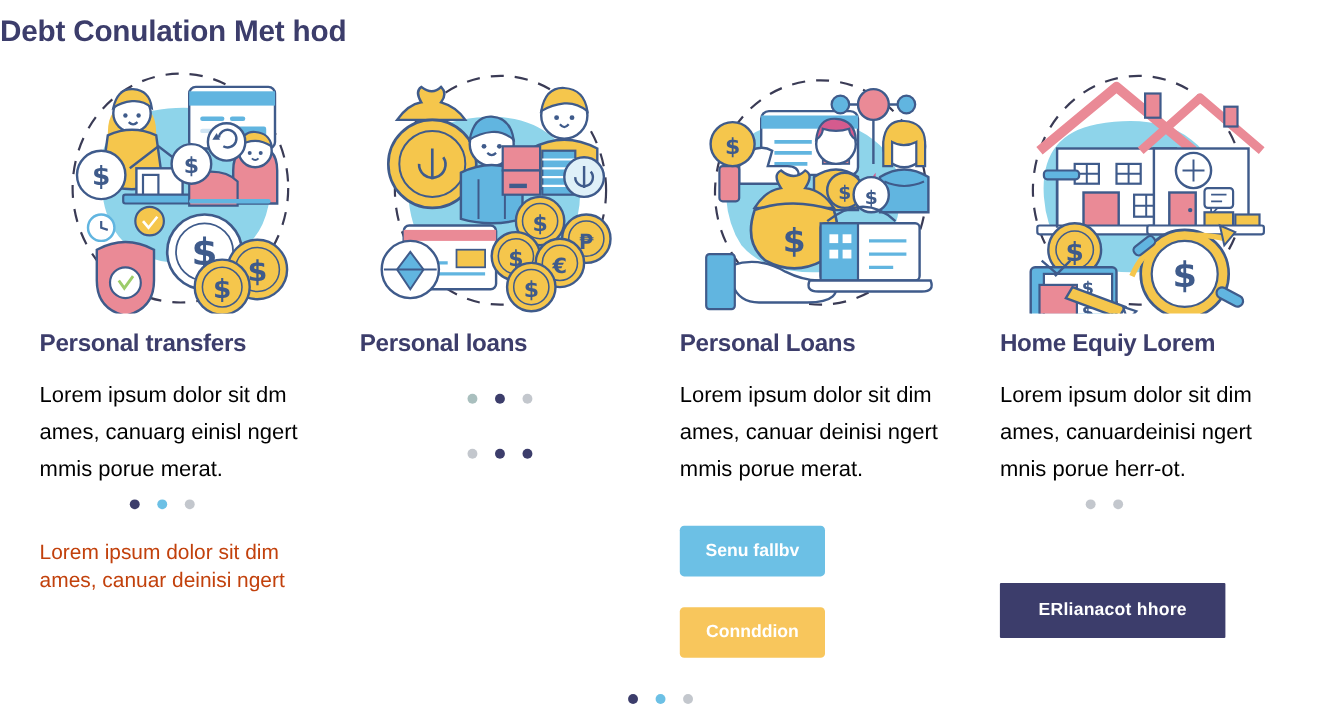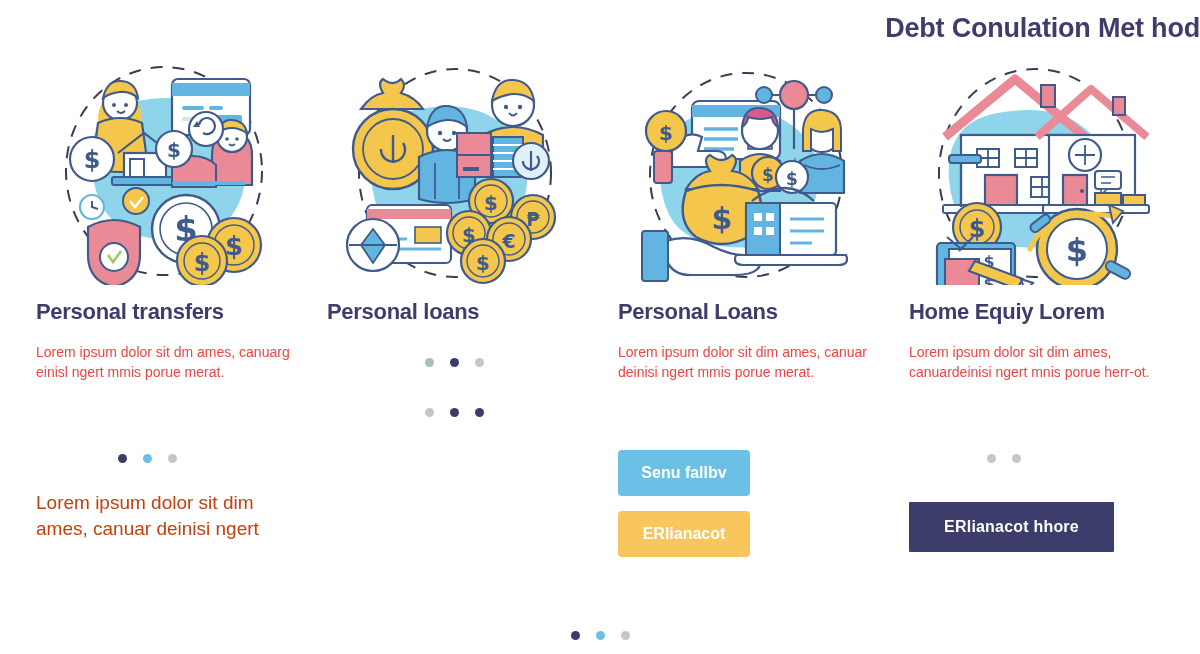--- a/index.html
+++ b/index.html
@@ -4,21 +4,21 @@
 <style>
   * { box-sizing: border-box; margin: 0; padding: 0; }
   html, body { width: 1200px; height: 654px; }
   body {
     background: #ffffff;
     font-family: "Liberation Sans", sans-serif;
     overflow: hidden;
     position: relative;
   }
   #page-title {
-    text-align: right;
+    text-align: left;
     font-size: 27px;
     font-weight: bold;
     color: #3c3d6b;
     letter-spacing: -0.2px;
     padding-top: 8px;
     height: 48px;
     line-height: 40px;
   }
   .columns {
     display: flex;
@@ -36,23 +36,23 @@
   .card-heading {
     font-size: 22px;
     font-weight: bold;
     color: #3c3d6b;
     letter-spacing: -0.3px;
     height: 56px;
     line-height: 52px;
     white-space: nowrap;
   }
   .card-body {
-    font-size: 14px;
-    line-height: 20px;
-    color: #ef4444;
+    font-size: 20px;
+    line-height: 34px;
+    color: #000000;
     height: 96px;
   }
   .dots { display: flex; gap: 16px; align-items: center; height: 40px; }
   .dot { width: 9px; height: 9px; border-radius: 50%; display: block; }
   .dots.offset-a { padding-left: 82px; }
   .dots.offset-b { padding-left: 98px; }
   .dots.offset-d { padding-left: 78px; }
   .sub-body {
     font-size: 19px;
     line-height: 26px;
@@ -60,20 +60,21 @@
     padding-top: 12px;
   }
   .btn {
     border: none;
     font-family: "Liberation Sans", sans-serif;
     font-size: 16px;
     font-weight: bold;
     color: #ffffff;
     cursor: pointer;
     display: block;
+    margin-top: 28px;
   }
   .btn-pill {
     width: 132px; height: 46px; border-radius: 4px;
     margin-bottom: 15px;
   }
   .btn-rounded {
     width: 205px; height: 50px; border-radius: 1px;
     letter-spacing: 0.2px;
   }
   .btn-stack { padding-top: 12px; }
@@ -288,21 +289,21 @@
         <rect x="126" y="178" width="8" height="8" fill="#fff"></rect>
         <rect x="138" y="178" width="8" height="8" fill="#fff"></rect>
         <path d="M162 170 h34 M162 182 h34 M162 194 h22" stroke="#61b5e0" stroke-width="3"></path>
         <path d="M108 206 h110 q4 10 -8 10 l-94 0 q-12 0 -8 -10z" fill="#fff" stroke="#3f5b8b" stroke-width="2.2"></path>
       </svg>
     </div>
     <div class="card-heading">Personal Loans</div>
     <div class="card-body">Lorem ipsum dolor sit dim ames, canuar deinisi ngert mmis porue merat.</div>
     <div class="btn-stack">
       <button class="btn btn-pill" style="background:#6cc0e5">Senu fallbv</button>
-      <button class="btn btn-pill" style="background:#f8c65c">ERlianacot</button>
+      <button class="btn btn-pill" style="background:#f8c65c">Connddion</button>
     </div>
   </div>
 
   <div class="col">
     <div class="illo-wrap">
       <svg class="illo" viewBox="0 0 236 236">
         <ellipse cx="116" cy="124" rx="96" ry="104" fill="none" stroke="#3a3b55" stroke-width="2" stroke-dasharray="12 10"></ellipse>
         <path d="M30 130 q-4 -56 48 -66 q56 -10 86 14 q32 24 22 70 q-12 46 -64 50 q-54 4 -78 -24 q-12 -18 -14 -44z" fill="#8ed4ea"></path>
 
         <path d="M26 88 l70 -58 l70 58" fill="none" stroke="#ea8a96" stroke-width="9" stroke-linejoin="round"></path>

